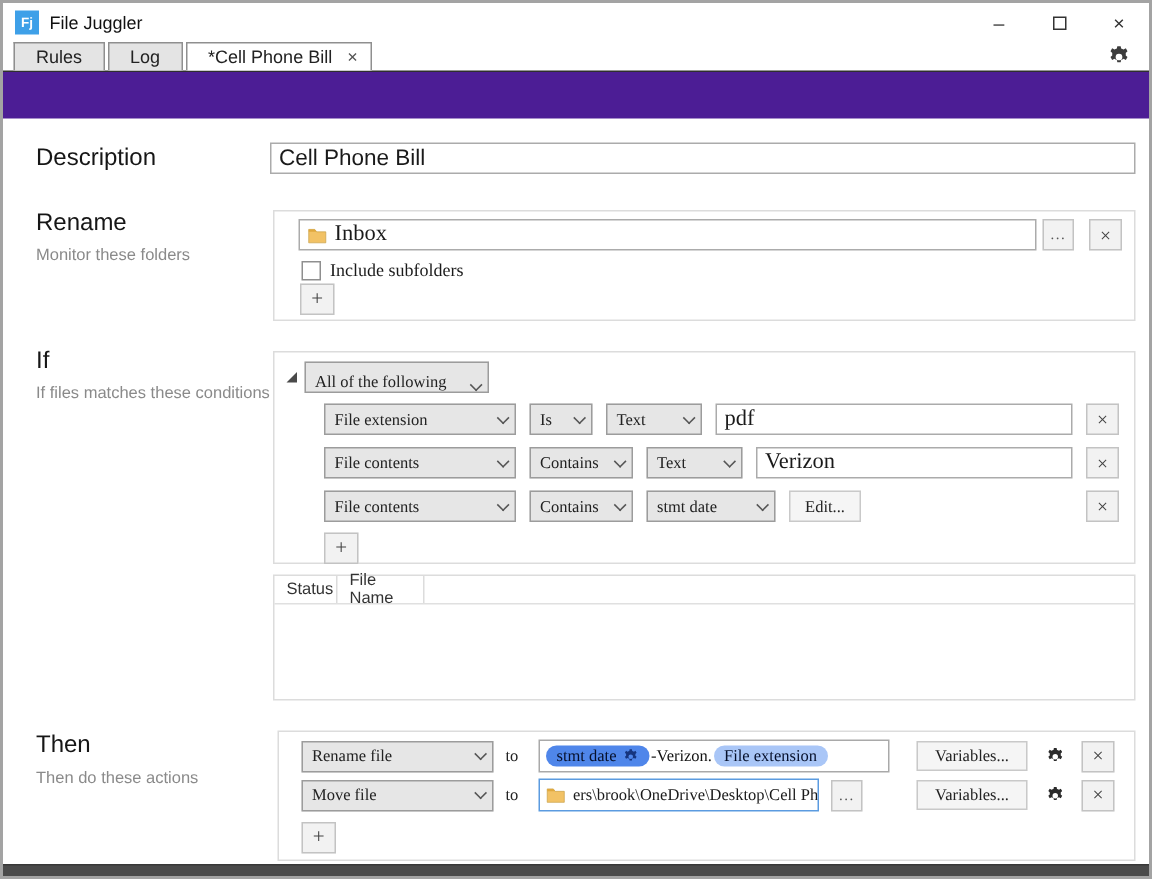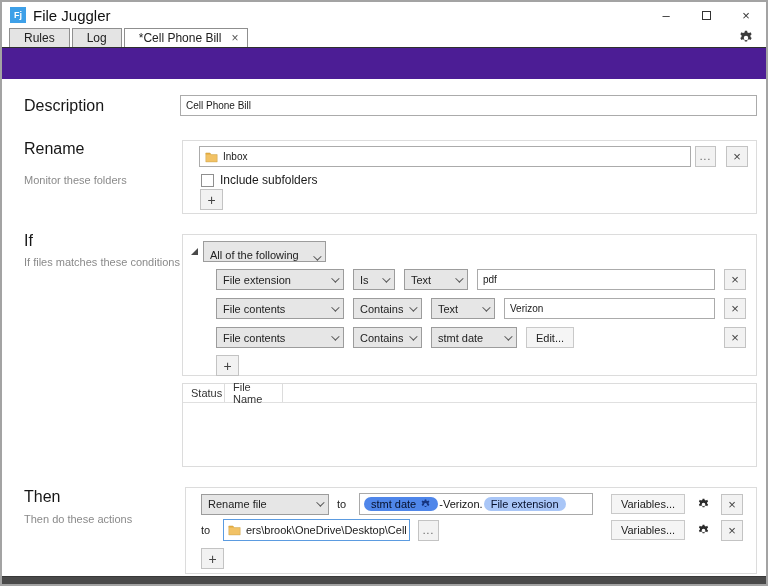--- a/index.html
+++ b/index.html
@@ -2,21 +2,21 @@
 <html><head>
 <meta charset="utf-8">
 <style>
   * { margin:0; padding:0; box-sizing:border-box; }
   html,body { width:768px; height:586px; font-family:"Liberation Sans", sans-serif; background:#fff; }
   .window { position:relative; width:768px; height:586px; border:2px solid #a3a3a3; background:#4c1d95; overflow:hidden; }
 
   
   .titlebar { position:absolute; top:0; left:0; right:0; height:26px; background:#fff; display:flex; align-items:center; }
   .appicon { width:16px; height:16px; margin-left:8px; background:#3ea0e8; color:#fff; font-size:9px; font-weight:bold; display:flex; align-items:center; justify-content:center; }
-  .apptitle { margin-left:7px; font-size:15px; color:#111; }
+  .apptitle { margin-left:7px; font-size:12px; color:#111; }
   .wincontrols { margin-left:auto; display:flex; height:100%; }
   .winbtn { width:40px; height:100%; display:flex; align-items:center; justify-content:center; font-size:13px; color:#333; cursor:default; }
   .maxbox { width:9px; height:9px; border:1px solid #333; display:inline-block; }
 
   
   .tabbar { position:absolute; top:26px; left:0; right:0; height:20px; background:#fff; border-bottom:1px solid #2f2f2f; display:flex; align-items:flex-end; }
   .tab { height:19px; display:flex; align-items:center; padding:0 14px; font-size:12px; color:#222; border:1px solid #8f8f8f; border-bottom:none; background:#e4e4e4; margin-left:2px;text-align:right; }
   .tab:first-child { margin-left:7px; }
   .tab.active { background:#fff; padding-right:9px; }
   .tabclose { margin-left:10px; font-size:12px; color:#555; }
@@ -28,23 +28,23 @@
   .tbtn { height:22px; background:#ececec; border:1px solid #aeaeae; font-size:12px; color:#222; display:flex; align-items:center; justify-content:center; padding:0 12px; }
   .tbtn.save { margin-left:10px; width:54px; }
   .tbtn.saveclose { margin-left:11px; width:91px; }
   .tbtn.copy { margin-left:14px; width:50px; }
 
   
   .main { position:absolute; top:77px; left:0; right:0; bottom:0; background:#fff; }
   .sect-h { position:absolute; left:22px; font-size:16px; color:#161616; }
   .sect-sub { position:absolute; left:22px; font-size:11px; color:#8a8a8a; }
 
-  .panel { position:absolute; left:180px; width:575px; border:1px solid #dcdcdc; background:#fff; }
-
-  .input { border:1px solid #ababab; background:#fff; font-size:10px; color:#1a1a1a; display:flex; align-items:center; padding:0 5px; height:21px; }
+  .panel { position:absolute; left:180px; width:575px; border:1px solid #dcdcdc; background:#fff;font-family:Liberation Serif, serif; }
+
+  .input { border:1px solid #ababab; background:#fff; font-size:15px; color:#1a1a1a; display:flex; align-items:center; padding:0 5px; height:21px; }
   .select { border:1px solid #9c9c9c; background:#e6e6e6; height:21px; display:flex; align-items:center; font-size:11px; color:#222; padding:0 6px; position:relative; }
   .select .lbl { flex:1; white-space:nowrap; overflow:hidden; }
   .chev { width:6px; height:6px; border-right:1px solid #555; border-bottom:1px solid #555; transform:rotate(45deg) translateY(-2px); margin-left:6px; flex:none; }
   .sqbtn { width:22px; height:21px; border:1px solid #c3c3c3; background:#f2f2f2; display:flex; align-items:center; justify-content:center; font-size:13px; color:#444; flex:none; }
   .sqbtn.dots { font-size:10px; letter-spacing:1px; color:#555; width:21px; }
   .gbtn { border:1px solid #c9c9c9; background:#f5f5f5; height:20px; display:flex; align-items:center; justify-content:center; font-size:11px; color:#222; }
   .folder-ic { width:13px; height:12px; margin-right:5px; flex:none; }
   .gear-svg { fill:#2b2b2b; }
 
   
@@ -131,21 +131,21 @@
     </div>
   </div>
 
 
   <div class="main">
 
     <div class="sect-h" style="top:18px;">Description</div>
     <input class="input" style="position: absolute; left: 178px; top: 16px; width: 577px;" value="Cell Phone Bill">
 
     <div class="sect-h" style="top:61px;">Rename</div>
-    <div class="sect-sub" style="top:95px;">Monitor these folders</div>
+    <div class="sect-sub" style="top:85px;">Monitor these folders</div>
     <div class="panel" style="top:61px; height:74px;">
       <div class="input mon-folder">
         <svg class="folder-ic" viewBox="0 0 16 14">
             <path d="M1 2h5l1.5 2H15v9H1z" fill="#f2c265" stroke="#caa24a" stroke-width=".6"></path>
             <path d="M1 2h5l1.5 2H1z" fill="#e0a93e"></path>
           </svg>
         <span>Inbox</span>
       </div>
       <div class="sqbtn dots mon-browse">...</div>
       <div class="sqbtn mon-x">
@@ -273,20 +273,24 @@
                 <path fill-rule="evenodd" d="M8.6 1h2.8l.4 2a7 7 0 0 1 2 .8l1.9-1 1.4 2.4-1.5 1.4a7 7 0 0 1 0 2.1l1.5 1.4-1.4 2.4-1.9-1a7 7 0 0 1-2 .9l-.4 2H8.6l-.4-2a7 7 0 0 1-2-.9l-1.9 1-1.4-2.4 1.5-1.4a7 7 0 0 1 0-2.1L2.9 5.2l1.4-2.4 1.9 1a7 7 0 0 1 2-.8l.4-2zM10 7.2a2.8 2.8 0 1 0 0 5.6 2.8 2.8 0 0 0 0-5.6z"></path>
               </svg>
             </div>
           <div class="sqbtn">
               <span>×</span>
             </div>
         </div>
       </div>
 
       <div class="act-row" style="top:31px;">
+        <div class="select w-field">
+            <span class="lbl">Move file</span>
+            <span class="chev"></span>
+          </div>
         <div class="to-lbl">to</div>
         <div class="path-box">
           <svg class="folder-ic" viewBox="0 0 16 14">
               <path d="M1 2h5l1.5 2H15v9H1z" fill="#f2c265" stroke="#caa24a" stroke-width=".6"></path>
               <path d="M1 2h5l1.5 2H1z" fill="#e0a93e"></path>
             </svg>
           <span>ers\brook\OneDrive\Desktop\Cell Phone</span>
         </div>
         <div class="sqbtn dots">...</div>
         <div class="mlauto">

